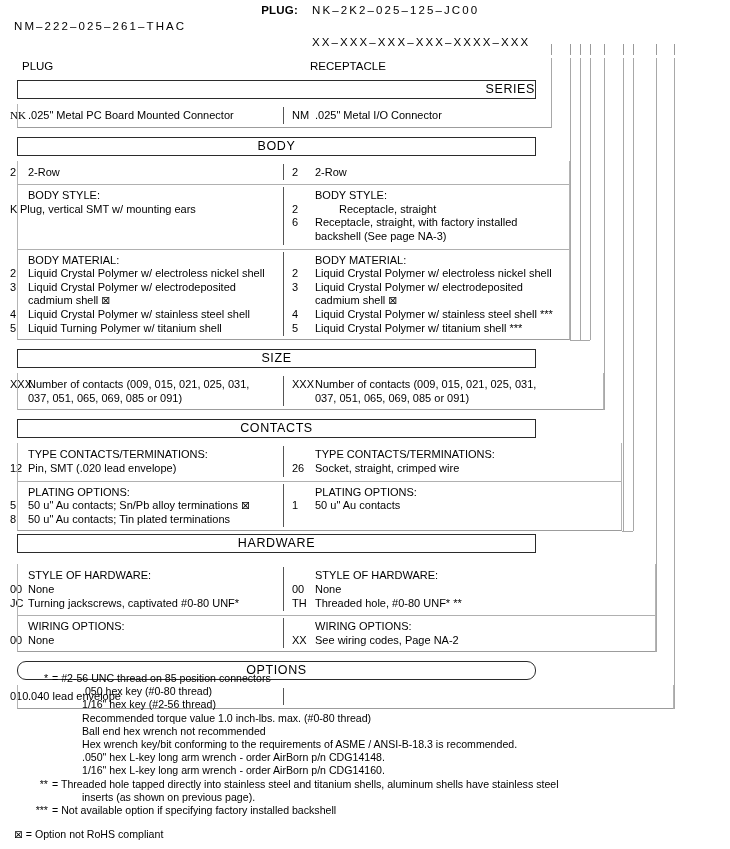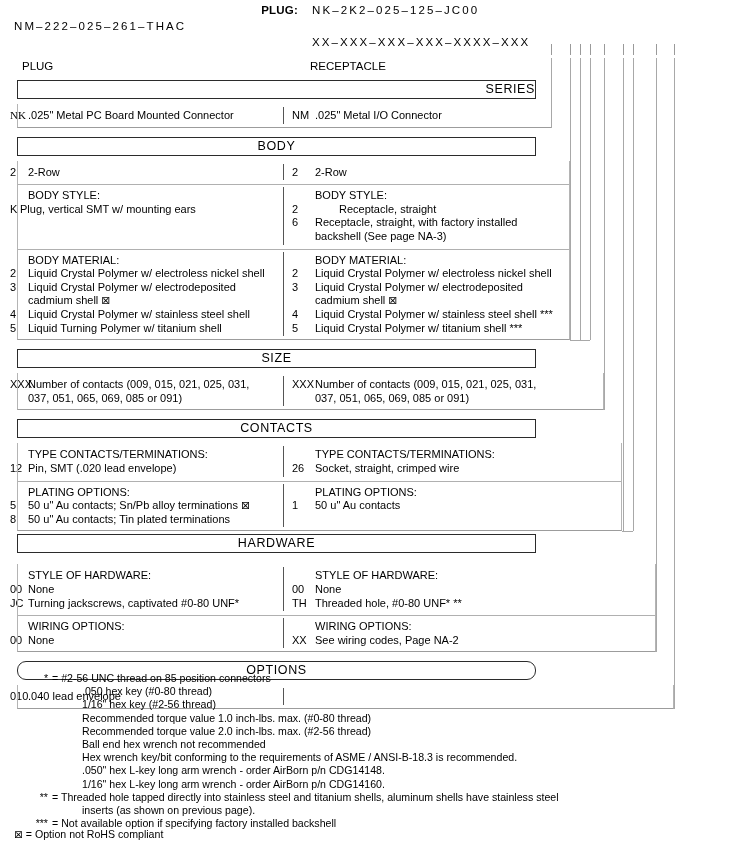--- a/index.html
+++ b/index.html
@@ -216,24 +216,20 @@
     <div class="nt">
       <div class="mk"></div>
       <div class="bd ind2">1/16" hex key (#2-56 thread)</div>
     </div>
     <div class="nt">
       <div class="mk"></div>
       <div class="bd ind2">Recommended torque value 1.0 inch-lbs. max. (#0-80 thread)</div>
     </div>
     <div class="nt">
       <div class="mk"></div>
-      <div class="bd ind2">Recommended torque value 2.0 inch-lbs. max. (#2-56 thread)</div>
-    </div>
-    <div class="nt">
-      <div class="mk"></div>
       <div class="bd ind2">Ball end hex wrench not recommended</div>
     </div>
     <div class="nt">
       <div class="mk"></div>
       <div class="bd ind2">Hex wrench key/bit conforming to the requirements of ASME / ANSI-B-18.3 is recommended.</div>
     </div>
     <div class="nt">
       <div class="mk"></div>
       <div class="bd ind2">.050" hex L-key long arm wrench - order AirBorn p/n CDG14148.</div>
     </div>

